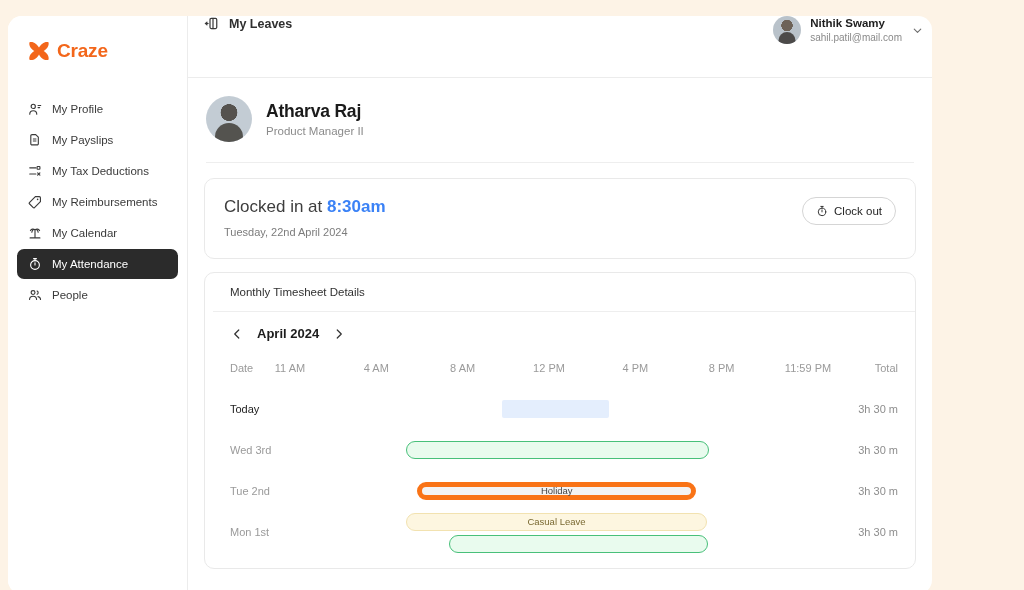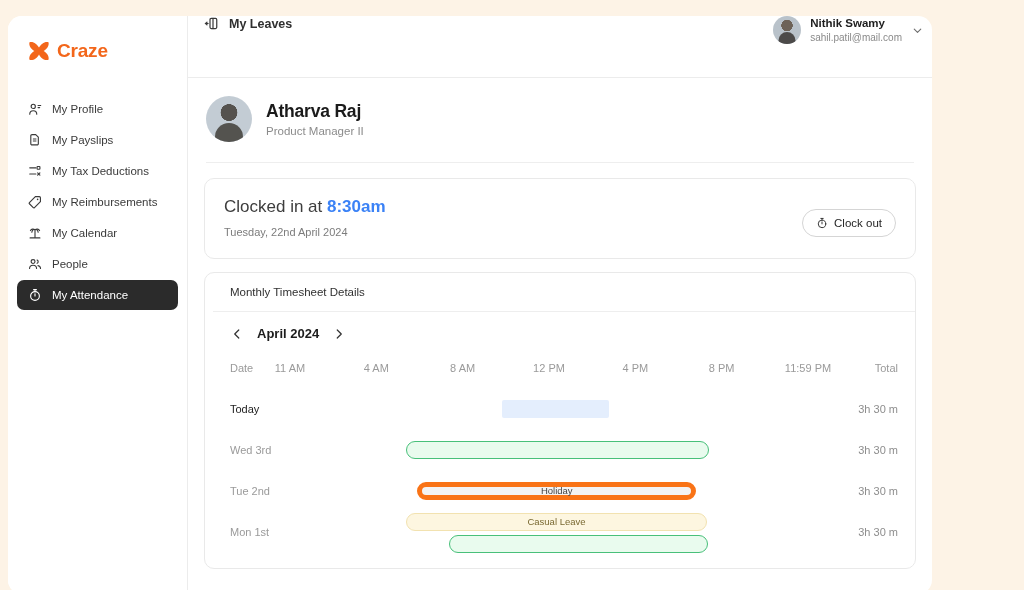--- a/index.html
+++ b/index.html
@@ -115,21 +115,20 @@
   }
   .clock-title { font-size: 17px; color: #3d3d3d; font-weight: normal; }
   .clock-title b { color: #3b82f6; font-weight: bold; }
   .clock-date { font-size: 11px; color: #7c7c7c; margin-top: 9px; }
   .clockout-btn {
     display: flex; align-items: center; gap: 6px;
     border: 1px solid #d5d5d5; border-radius: 14px;
     background: #fff; cursor: pointer;
     padding: 7px 13px; font-size: 11.5px; color: #252525;
     font-family: "Liberation Sans", sans-serif;
-    margin-top: 12px;
   }
 
   
   .ts-card { margin-top: 13px; }
   .ts-head {
     padding: 13px 17px; border-bottom: 1px solid #eeeeee;
     font-size: 11.5px; color: #313131;
   }
   .month-nav {
     display: flex; align-items: center; gap: 13px;
@@ -221,38 +220,38 @@
 
       <div class="nav-item">
         <svg class="nav-ico" viewBox="0 0 16 16" fill="none" stroke="#3a3a3a" stroke-width="1.3" stroke-linecap="round">
           <line x1="2.4" y1="13.6" x2="13.6" y2="13.6"></line>
             <path d="M8 4.2v9"></path>
             <path d="M8 4.2C6 2.8 4 3.2 2.8 5.2M8 4.2c2-1.4 4-1 5.2 1M8 4.2C6.4 3 4.6 5 4.4 7.2M8 4.2c1.6-1.2 3.4.8 3.6 3"></path>
         </svg>
         <span class="nav-label">My Calendar</span>
       </div>
 
+      <div class="nav-item active">
+        <svg class="nav-ico" viewBox="0 0 16 16" fill="none" stroke="#3a3a3a" stroke-width="1.3" stroke-linecap="round">
+          <circle cx="8" cy="9.2" r="5"></circle>
+            <line x1="8" y1="9.2" x2="8" y2="6.6"></line>
+            <line x1="6.4" y1="1.9" x2="9.6" y2="1.9"></line>
+            <line x1="8" y1="1.9" x2="8" y2="4.2"></line>
+        </svg>
+        <span class="nav-label">My Attendance</span>
+      </div>
+
       <div class="nav-item">
         <svg class="nav-ico" viewBox="0 0 16 16" fill="none" stroke="#3a3a3a" stroke-width="1.3" stroke-linecap="round">
           <circle cx="5.8" cy="5.2" r="2.2"></circle>
             <path d="M1.8 13.2c0-2.2 1.8-3.8 4-3.8s4 1.6 4 3.8"></path>
             <path d="M10.4 3.4a2.1 2.1 0 0 1 0 3.8"></path>
             <path d="M11.4 9.8c1.7.3 2.9 1.7 2.9 3.4"></path>
         </svg>
         <span class="nav-label">People</span>
-      </div>
-
-      <div class="nav-item active">
-        <svg class="nav-ico" viewBox="0 0 16 16" fill="none" stroke="#3a3a3a" stroke-width="1.3" stroke-linecap="round">
-          <circle cx="8" cy="9.2" r="5"></circle>
-            <line x1="8" y1="9.2" x2="8" y2="6.6"></line>
-            <line x1="6.4" y1="1.9" x2="9.6" y2="1.9"></line>
-            <line x1="8" y1="1.9" x2="8" y2="4.2"></line>
-        </svg>
-        <span class="nav-label">My Attendance</span>
       </div>
     </nav>
   </aside>
 
   <section class="main">
 
     <header class="topbar">
       <div class="crumb">
         <svg width="15" height="15" viewBox="0 0 16 16" fill="none" stroke="#3a3a3a" stroke-width="1.3" stroke-linecap="round">
           <rect x="6.4" y="2.6" width="7.2" height="10.8" rx="1.3"></rect>

